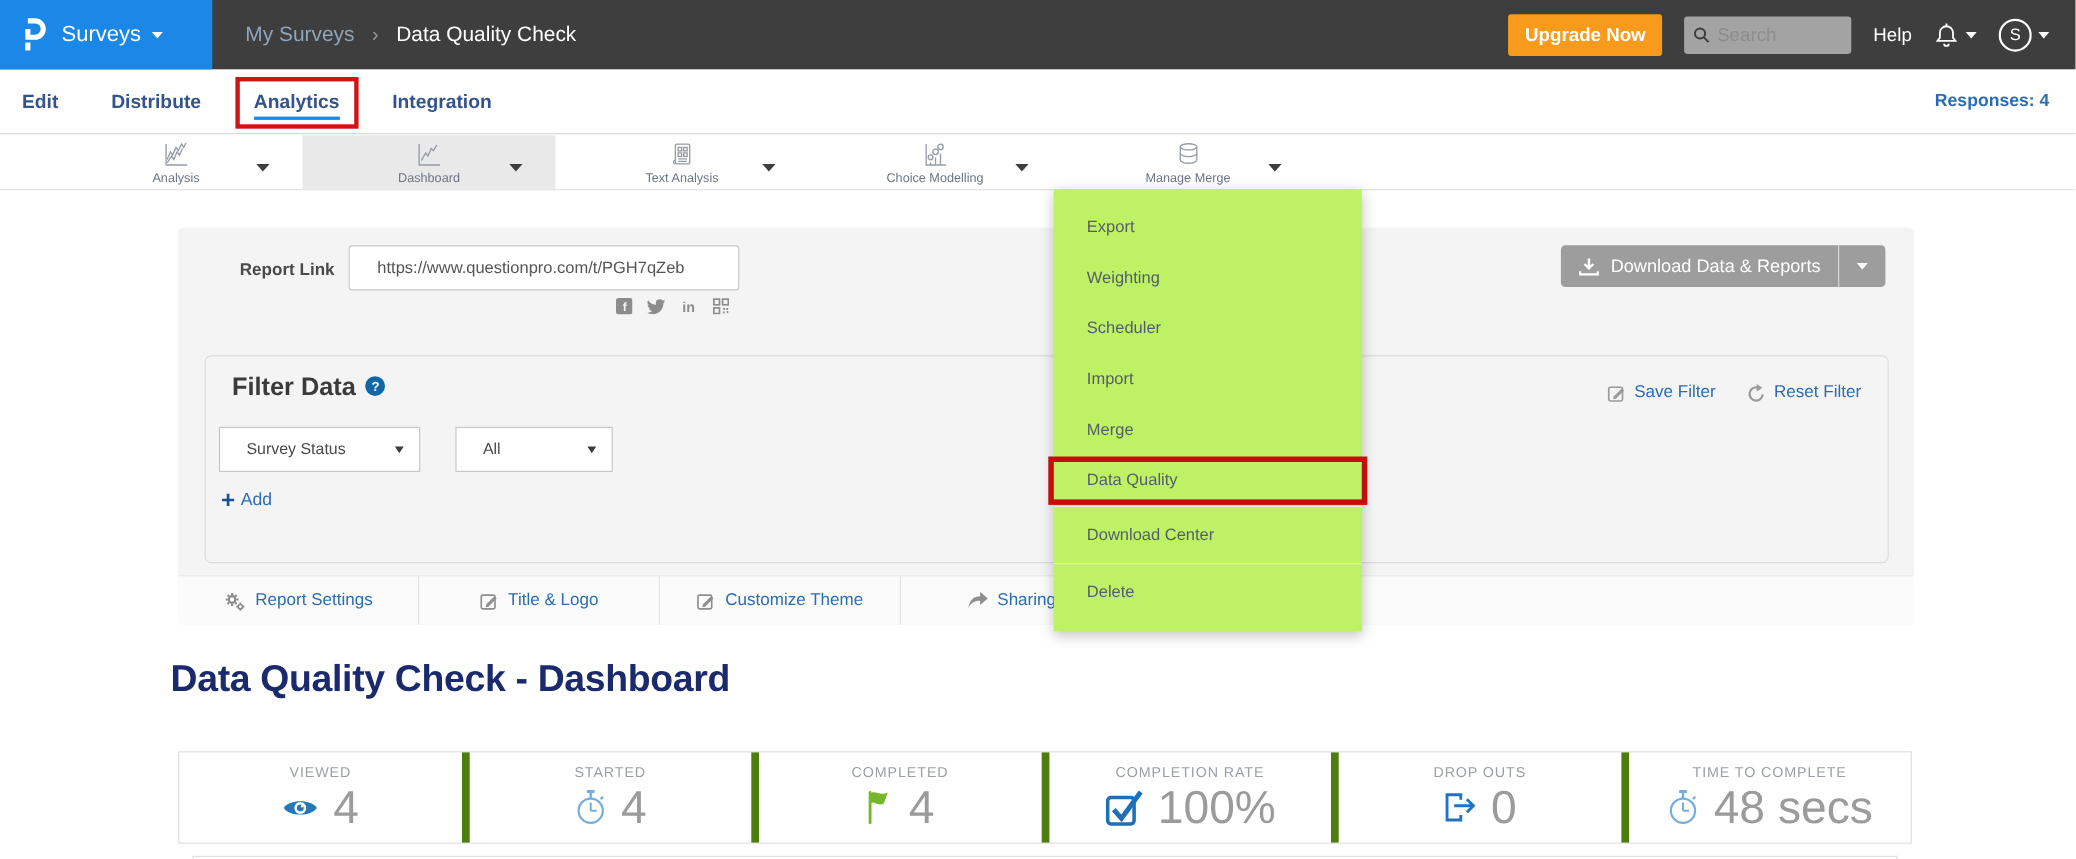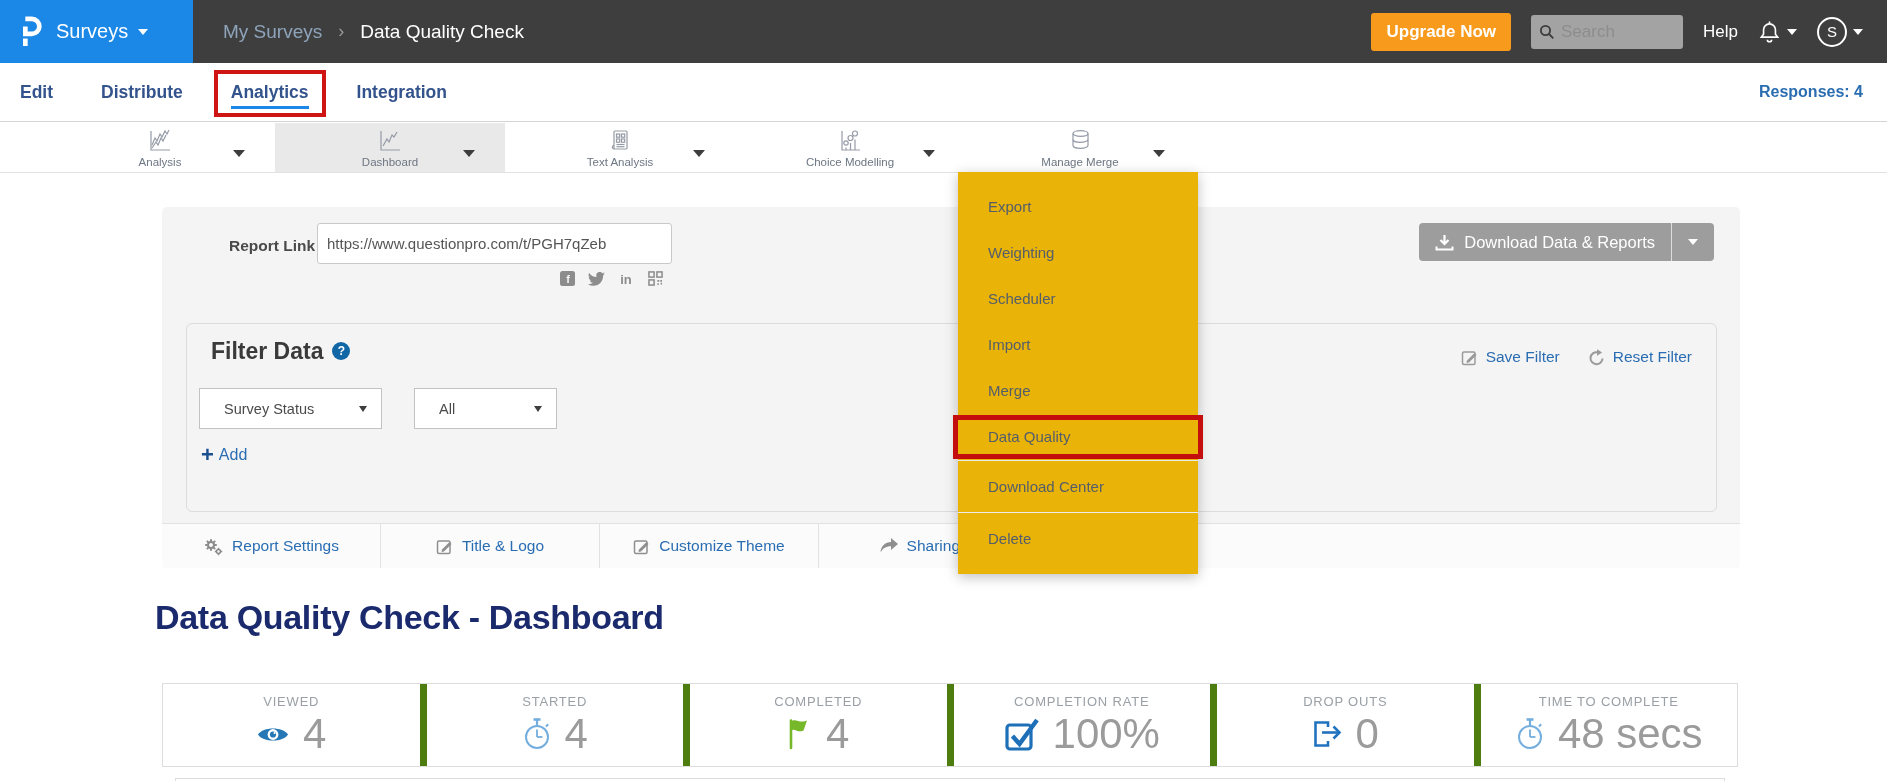--- a/index.html
+++ b/index.html
@@ -47,33 +47,33 @@
   
   .toolbar { position:absolute; top:123px; left:0; right:0; height:50px; background:#fff;
     border-bottom:1px solid #e2e2e2; display:flex; padding-left:45px; }
   .tool-item { width:230px; height:49px; position:relative; display:flex; flex-direction:column;
     align-items:center; justify-content:center; cursor:pointer; }
   .tool-item.selected { background:#e9e9e9; }
   .tool-label { font-size:11.5px; color:#6d7683; margin-top:2px; }
   .tool-caret { position:absolute; right:30px; top:20px; }
   .tool-caret .caret { border-top-color:#3d3d3d; border-left-width:6px; border-right-width:6px; border-top-width:7px; }
   
-  .dropdown-menu { position:absolute; left:958px; top:172px; width:240px; background:#eab308;
+  .dropdown-menu { position:absolute; left:958px; top:172px; width:280px; background:#bef264;
     box-shadow:0 3px 12px rgba(0,0,0,0.25); padding:12px 0 10px 0; z-index:50; }
   .menu-item { height:46px; line-height:46px; padding-left:30px; font-size:15px; color:#545e6b;
     cursor:pointer; position:relative; }
   .menu-item.grp { border-top:1px solid #ececec; height:52px; line-height:52px; }
   .menu-annotation { position:absolute; left:-5px; right:-5px; top:1px; bottom:1px;
     border:5px solid #c40d0d; pointer-events:none; }
   
   .panel { position:absolute; left:162px; top:207px; width:1578px; height:361px;
     background:#f4f4f4; border-radius:5px; }
-  .report-label { position:absolute; left:56px; top:30px; font-weight:bold; font-size:15.5px; color:#4a4a4a;margin-left:11px; }
+  .report-label { position:absolute; left:56px; top:30px; font-weight:bold; font-size:15.5px; color:#4a4a4a; }
   .report-input { position:absolute; left:155px; top:16px; width:355px; height:41px;
-    border:1px solid #c9c9c9; border-radius:3px; padding:0 9px; font-size:15px; color:#555;
+    border:1px solid #c9c9c9; border-radius:3px; padding:0 25px; font-size:15px; color:#555;
     background:#fff; font-family:inherit; outline:none; }
   .socials { position:absolute; left:398px; top:64px; display:flex; gap:13px; align-items:center; }
   .social-ic { cursor:pointer; display:flex; }
   .download-btn { position:absolute; right:26px; top:16px; height:38px; display:flex; align-items:center;
     background:#9d9d9d; border-radius:4px; color:#fff; font-size:16.5px; cursor:pointer; }
   .dl-main { padding:0 16px; display:flex; align-items:center; gap:10px; }
   .dl-divider { width:1px; align-self:stretch; background:rgba(255,255,255,0.65); }
   .dl-caret { width:42px; display:flex; align-items:center; justify-content:center; }
   
   .filter-box { position:absolute; left:24px; top:116px; right:23px; height:189px;

